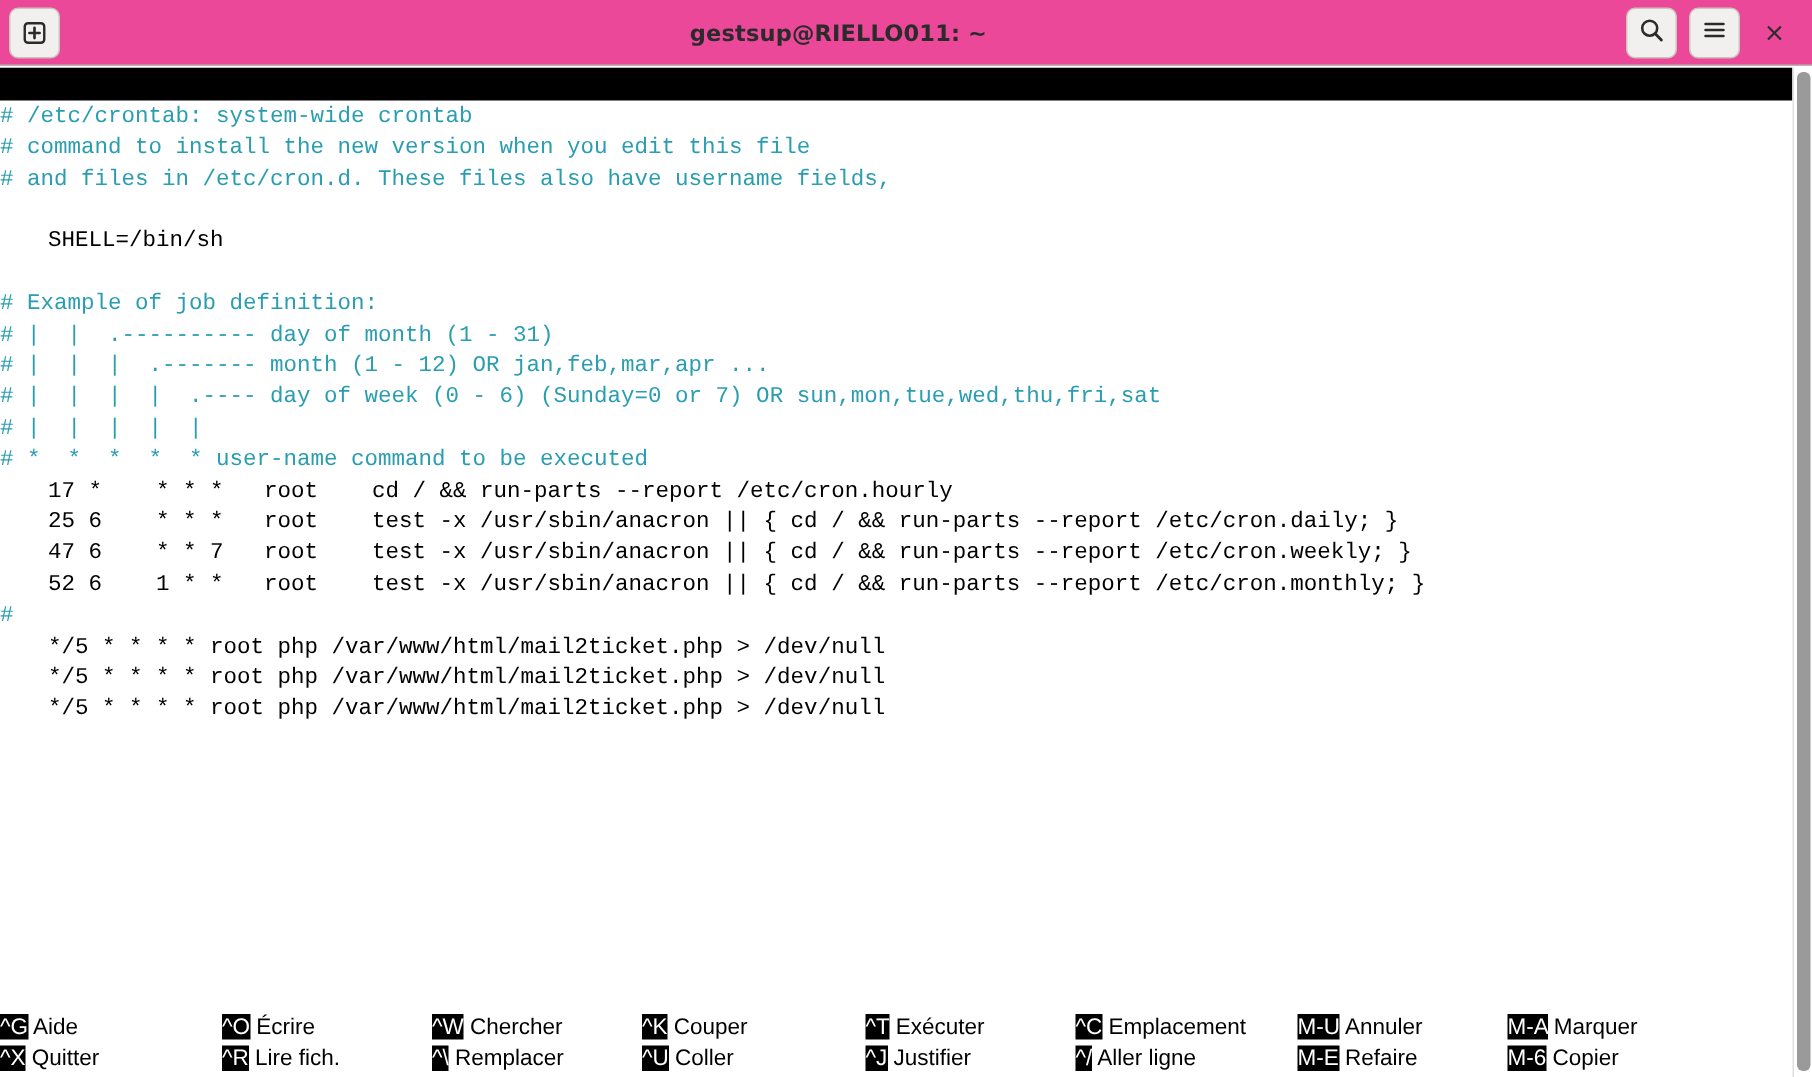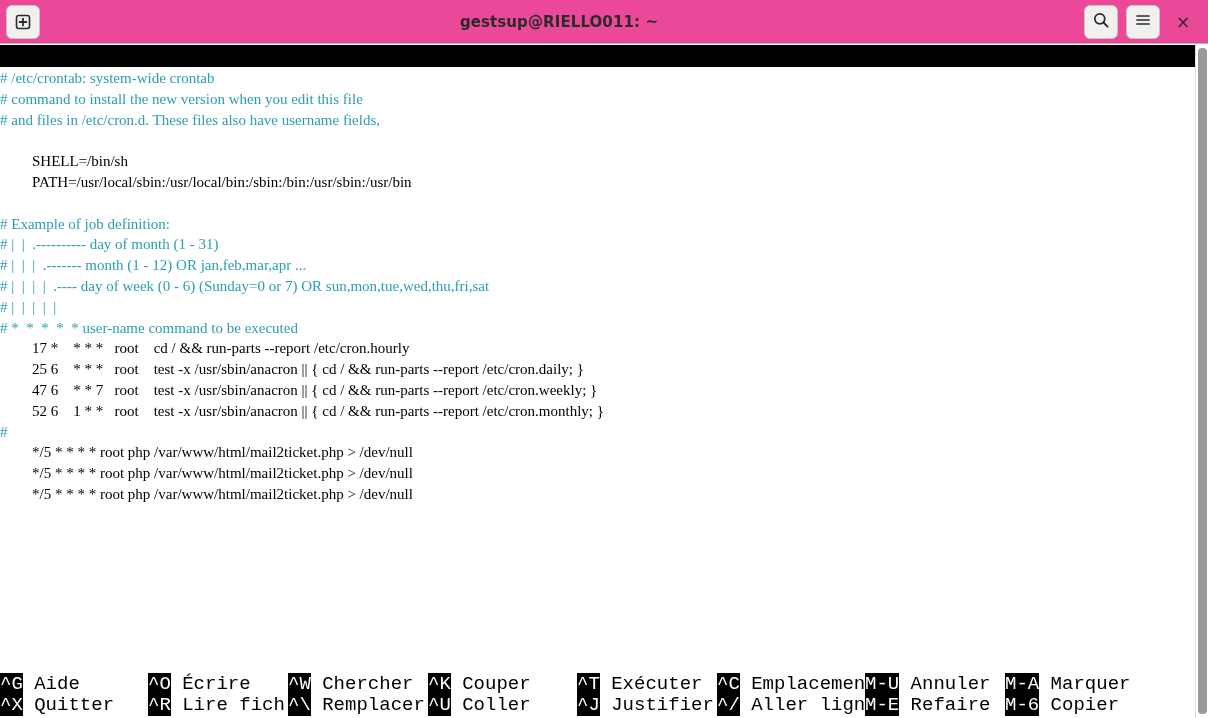--- a/index.html
+++ b/index.html
@@ -68,21 +68,21 @@
   
   #terminal {
     position: absolute;
     left: 0; top: 45px;
     width: 1208px; height: 673px;
     background: #ffffff;
     overflow: hidden;
   }
 
   .term-line {
-    font-family: Liberation Serif, serif;
+    font-family: Liberation Mono, monospace;
     font-size: 15px;
     line-height: 20.8px;
     height: 20.8px;
     white-space: pre;
     letter-spacing: 0px;
     color: #000000;
   }
 
   
   #nano-titlebar {
@@ -120,22 +120,22 @@
     position: relative;
     height: 21px;
     line-height: 21px;
     white-space: pre;
     font-family: "DejaVu Sans Mono", monospace;
     font-size: 15px;
   }
   .help-cell {
     position: absolute;
     white-space: pre;
-    font-family: Liberation Mono, monospace;
-    font-size: 19px;
+    font-family: Liberation Sans, sans-serif;
+    font-size: 15px;
     line-height: 21px;
   }
   .help-key {
     background: #000000;
     color: #ffffff;
   }
   .help-label {
     color: #000000;
     background: transparent;
   }
@@ -200,21 +200,20 @@
   <div id="nano-titlebar" style="background: rgb(0, 0, 0); color: rgb(255, 255, 255);">
     <span id="nano-version" style="position: absolute; left: 8px;">GNU nano 7.2</span><span id="nano-filename" style="position: absolute; left: 0px; width: 100%; text-align: center;">/etc/crontab</span>
   </div>
 
   <div id="editor-area">
       <div class="term-line"><span class="cmt"># /etc/crontab: system-wide crontab</span></div>
       <div class="term-line"><span class="cmt"># command to install the new version when you edit this file</span></div>
       <div class="term-line"><span class="cmt"># and files in /etc/cron.d. These files also have username fields,</span></div>
       <div class="term-line"><span class="txt">&nbsp;</span></div>
       <div class="term-line"><span class="txt">SHELL=/bin/sh</span></div>
-      <div class="term-line"><span class="txt">PATH=/usr/local/sbin:/usr/local/bin:/sbin:/bin:/usr/sbin:/usr/bin</span></div>
       <div class="term-line"><span class="txt">&nbsp;</span></div>
       <div class="term-line"><span class="cmt"># Example of job definition:</span></div>
       <div class="term-line"><span class="cmt"># |  |  .---------- day of month (1 - 31)</span></div>
       <div class="term-line"><span class="cmt"># |  |  |  .------- month (1 - 12) OR jan,feb,mar,apr ...</span></div>
       <div class="term-line"><span class="cmt"># |  |  |  |  .---- day of week (0 - 6) (Sunday=0 or 7) OR sun,mon,tue,wed,thu,fri,sat</span></div>
       <div class="term-line"><span class="cmt"># |  |  |  |  |</span></div>
       <div class="term-line"><span class="cmt"># *  *  *  *  * user-name command to be executed</span></div>
       <div class="term-line"><span class="txt">17 *    * * *   root    cd / &amp;&amp; run-parts --report /etc/cron.hourly</span></div>
       <div class="term-line"><span class="txt">25 6    * * *   root    test -x /usr/sbin/anacron || { cd / &amp;&amp; run-parts --report /etc/cron.daily; }</span></div>
       <div class="term-line"><span class="txt">47 6    * * 7   root    test -x /usr/sbin/anacron || { cd / &amp;&amp; run-parts --report /etc/cron.weekly; }</span></div>

